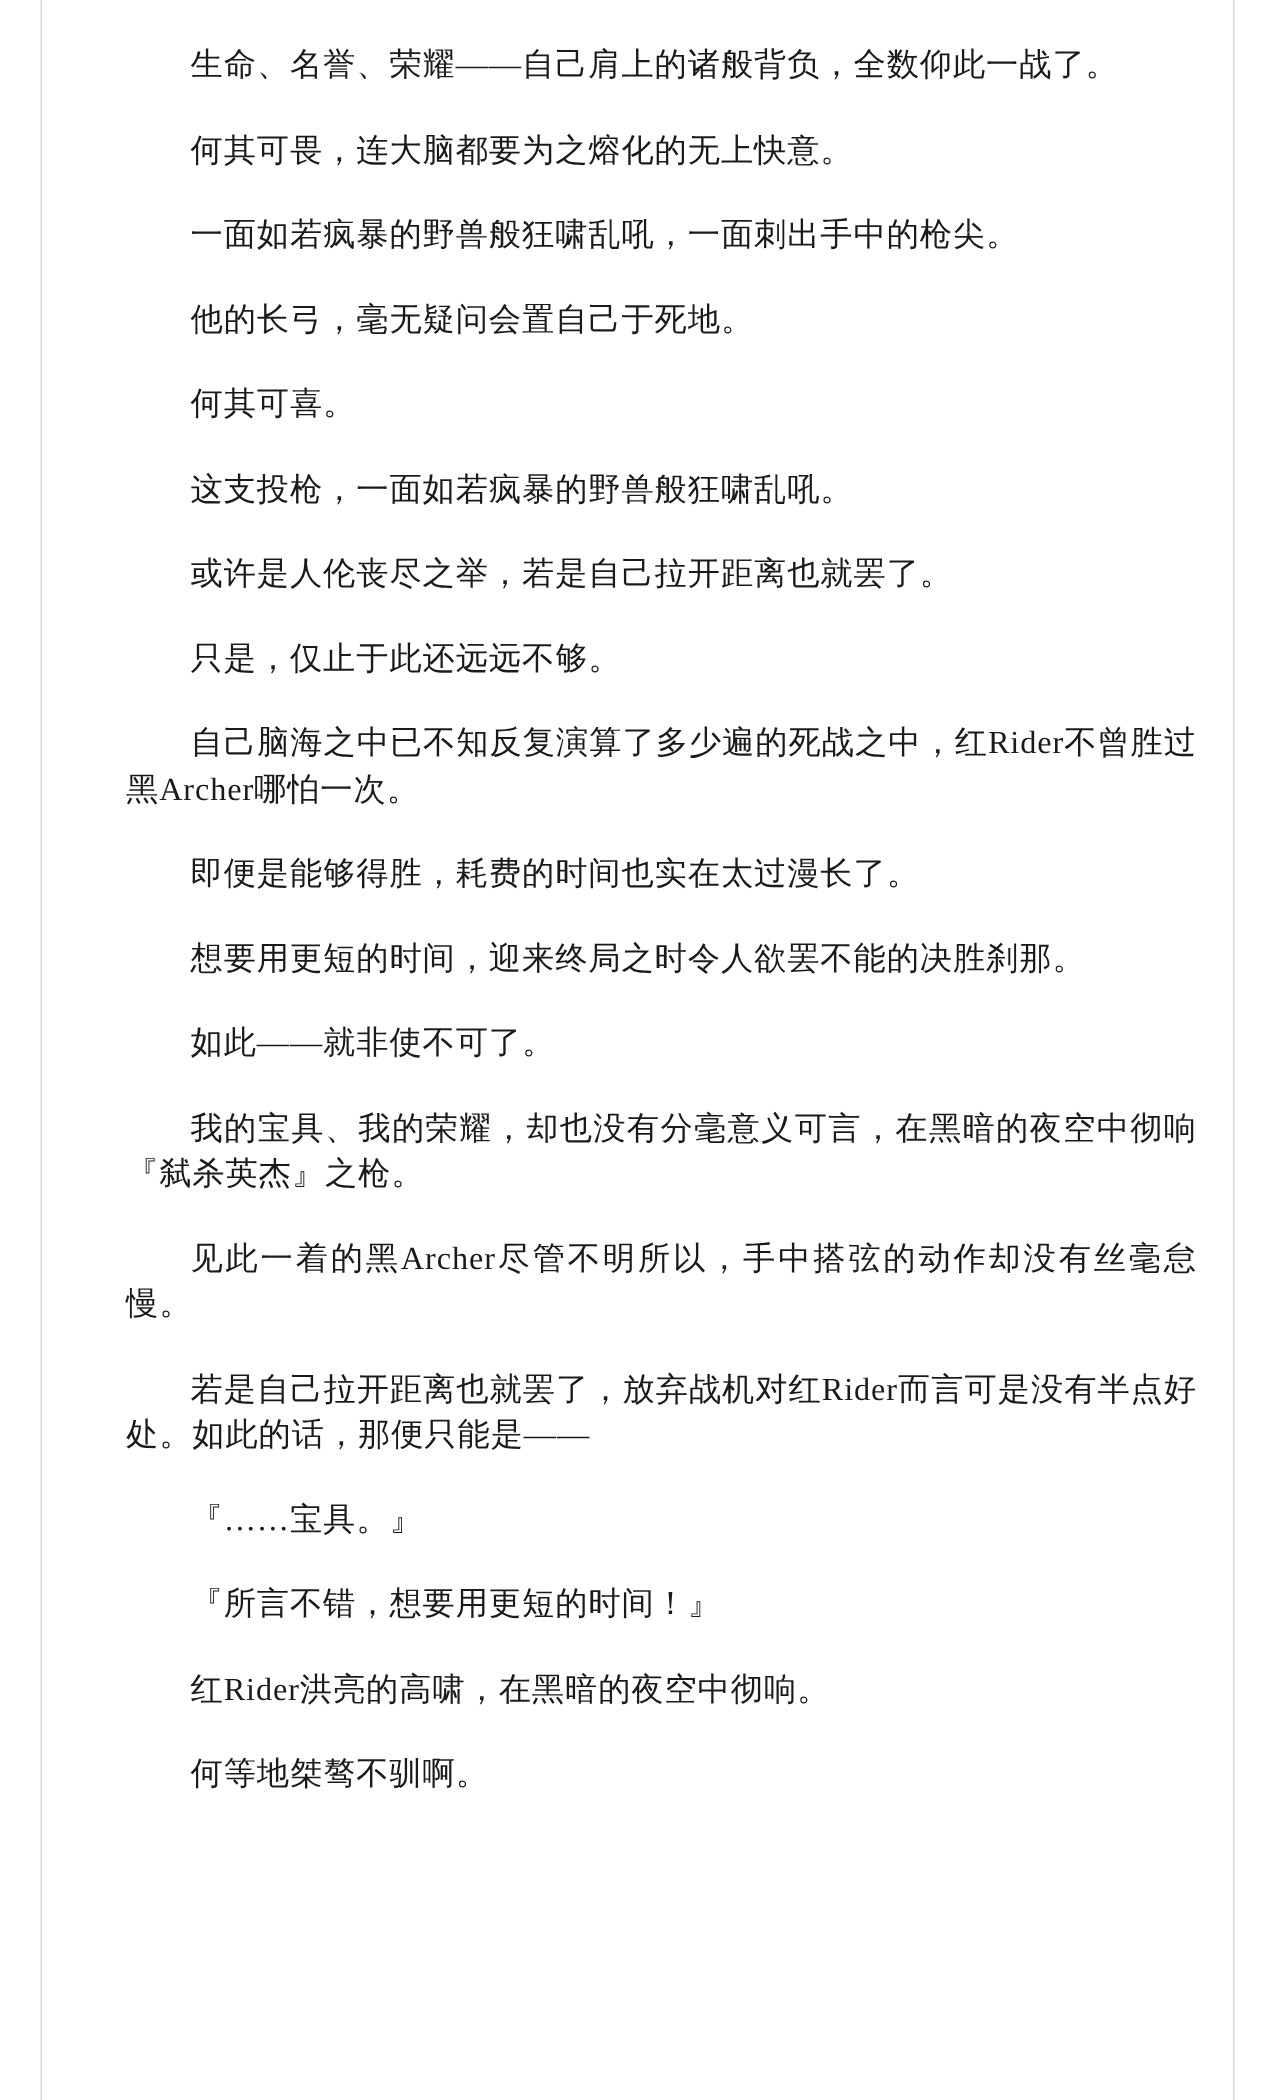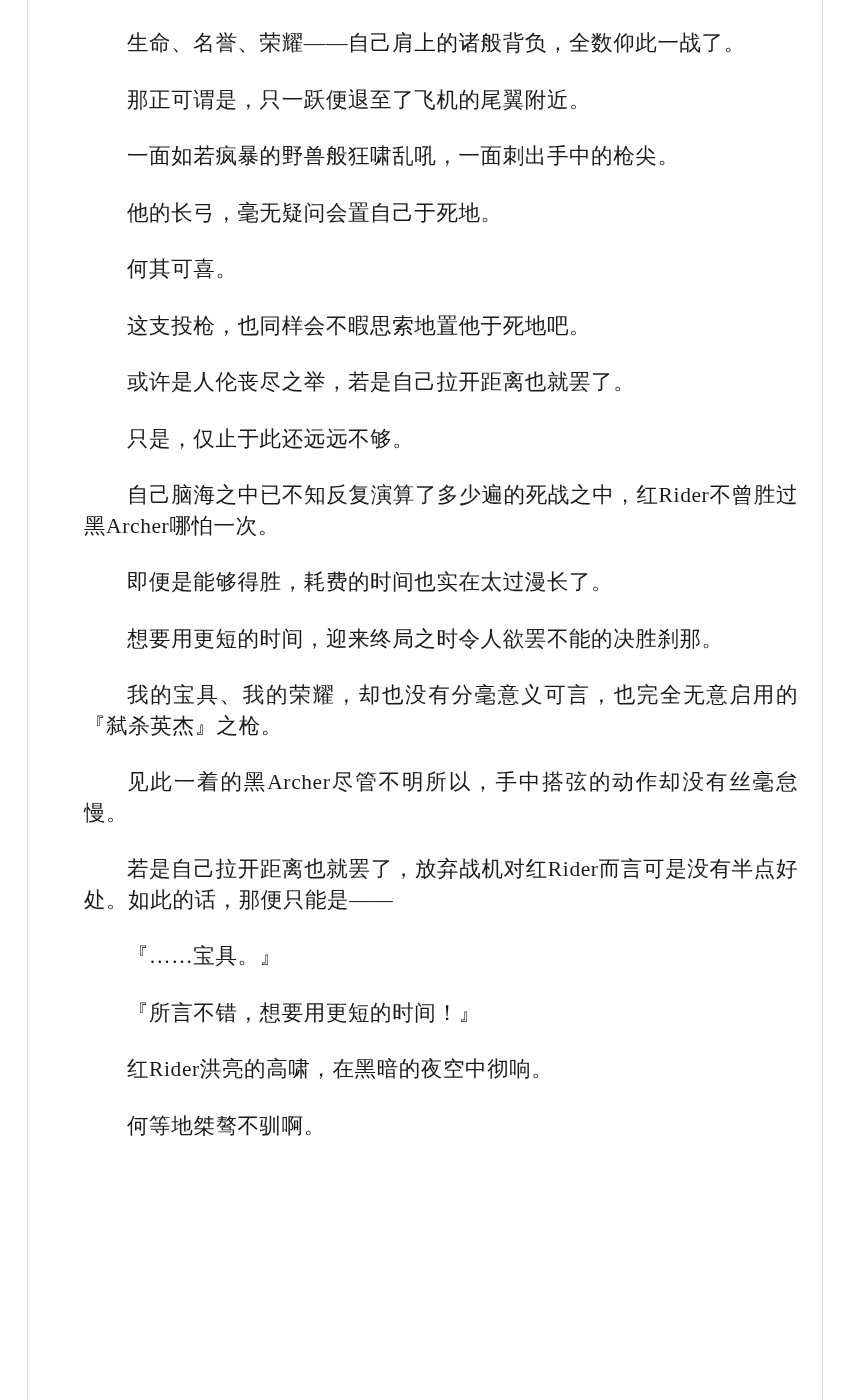--- a/index.html
+++ b/index.html
@@ -52,31 +52,32 @@
 </style>
 </head>
 <body>
 
 <div class="page">
   <div class="edge-rule left"></div>
   <div class="edge-rule right"></div>
 
   <div class="content">
     <p class="para">生命、名誉、荣耀——自己肩上的诸般背负，全数仰此一战了。</p>
-    <p class="para">那正可谓是，只一跃便退至了飞机的尾翼附近。</p>
+    <p class="para">何其可畏，连大脑都要为之熔化的无上快意。</p>
     <p class="para">一面如若疯暴的野兽般狂啸乱吼，一面刺出手中的枪尖。</p>
     <p class="para">他的长弓，毫无疑问会置自己于死地。</p>
     <p class="para">何其可喜。</p>
-    <p class="para">这支投枪，也同样会不暇思索地置他于死地吧。</p>
+    <p class="para">这支投枪，一面如若疯暴的野兽般狂啸乱吼。</p>
     <p class="para">或许是人伦丧尽之举，若是自己拉开距离也就罢了。</p>
     <p class="para">只是，仅止于此还远远不够。</p>
     <p class="para">自己脑海之中已不知反复演算了多少遍的死战之中，红Rider不曾胜过黑Archer哪怕一次。</p>
     <p class="para">即便是能够得胜，耗费的时间也实在太过漫长了。</p>
     <p class="para">想要用更短的时间，迎来终局之时令人欲罢不能的决胜刹那。</p>
-    <p class="para">我的宝具、我的荣耀，却也没有分毫意义可言，也完全无意启用的『弑杀英杰』之枪。</p>
+    <p class="para">如此——就非使不可了。</p>
+    <p class="para">我的宝具、我的荣耀，却也没有分毫意义可言，在黑暗的夜空中彻响『弑杀英杰』之枪。</p>
     <p class="para">见此一着的黑Archer尽管不明所以，手中搭弦的动作却没有丝毫怠慢。</p>
     <p class="para">若是自己拉开距离也就罢了，放弃战机对红Rider而言可是没有半点好处。如此的话，那便只能是——</p>
     <p class="para">『……宝具。』</p>
     <p class="para">『所言不错，想要用更短的时间！』</p>
     <p class="para">红Rider洪亮的高啸，在黑暗的夜空中彻响。</p>
     <p class="para">何等地桀骜不驯啊。</p>
   </div>
 </div>
 
 </body></html>

